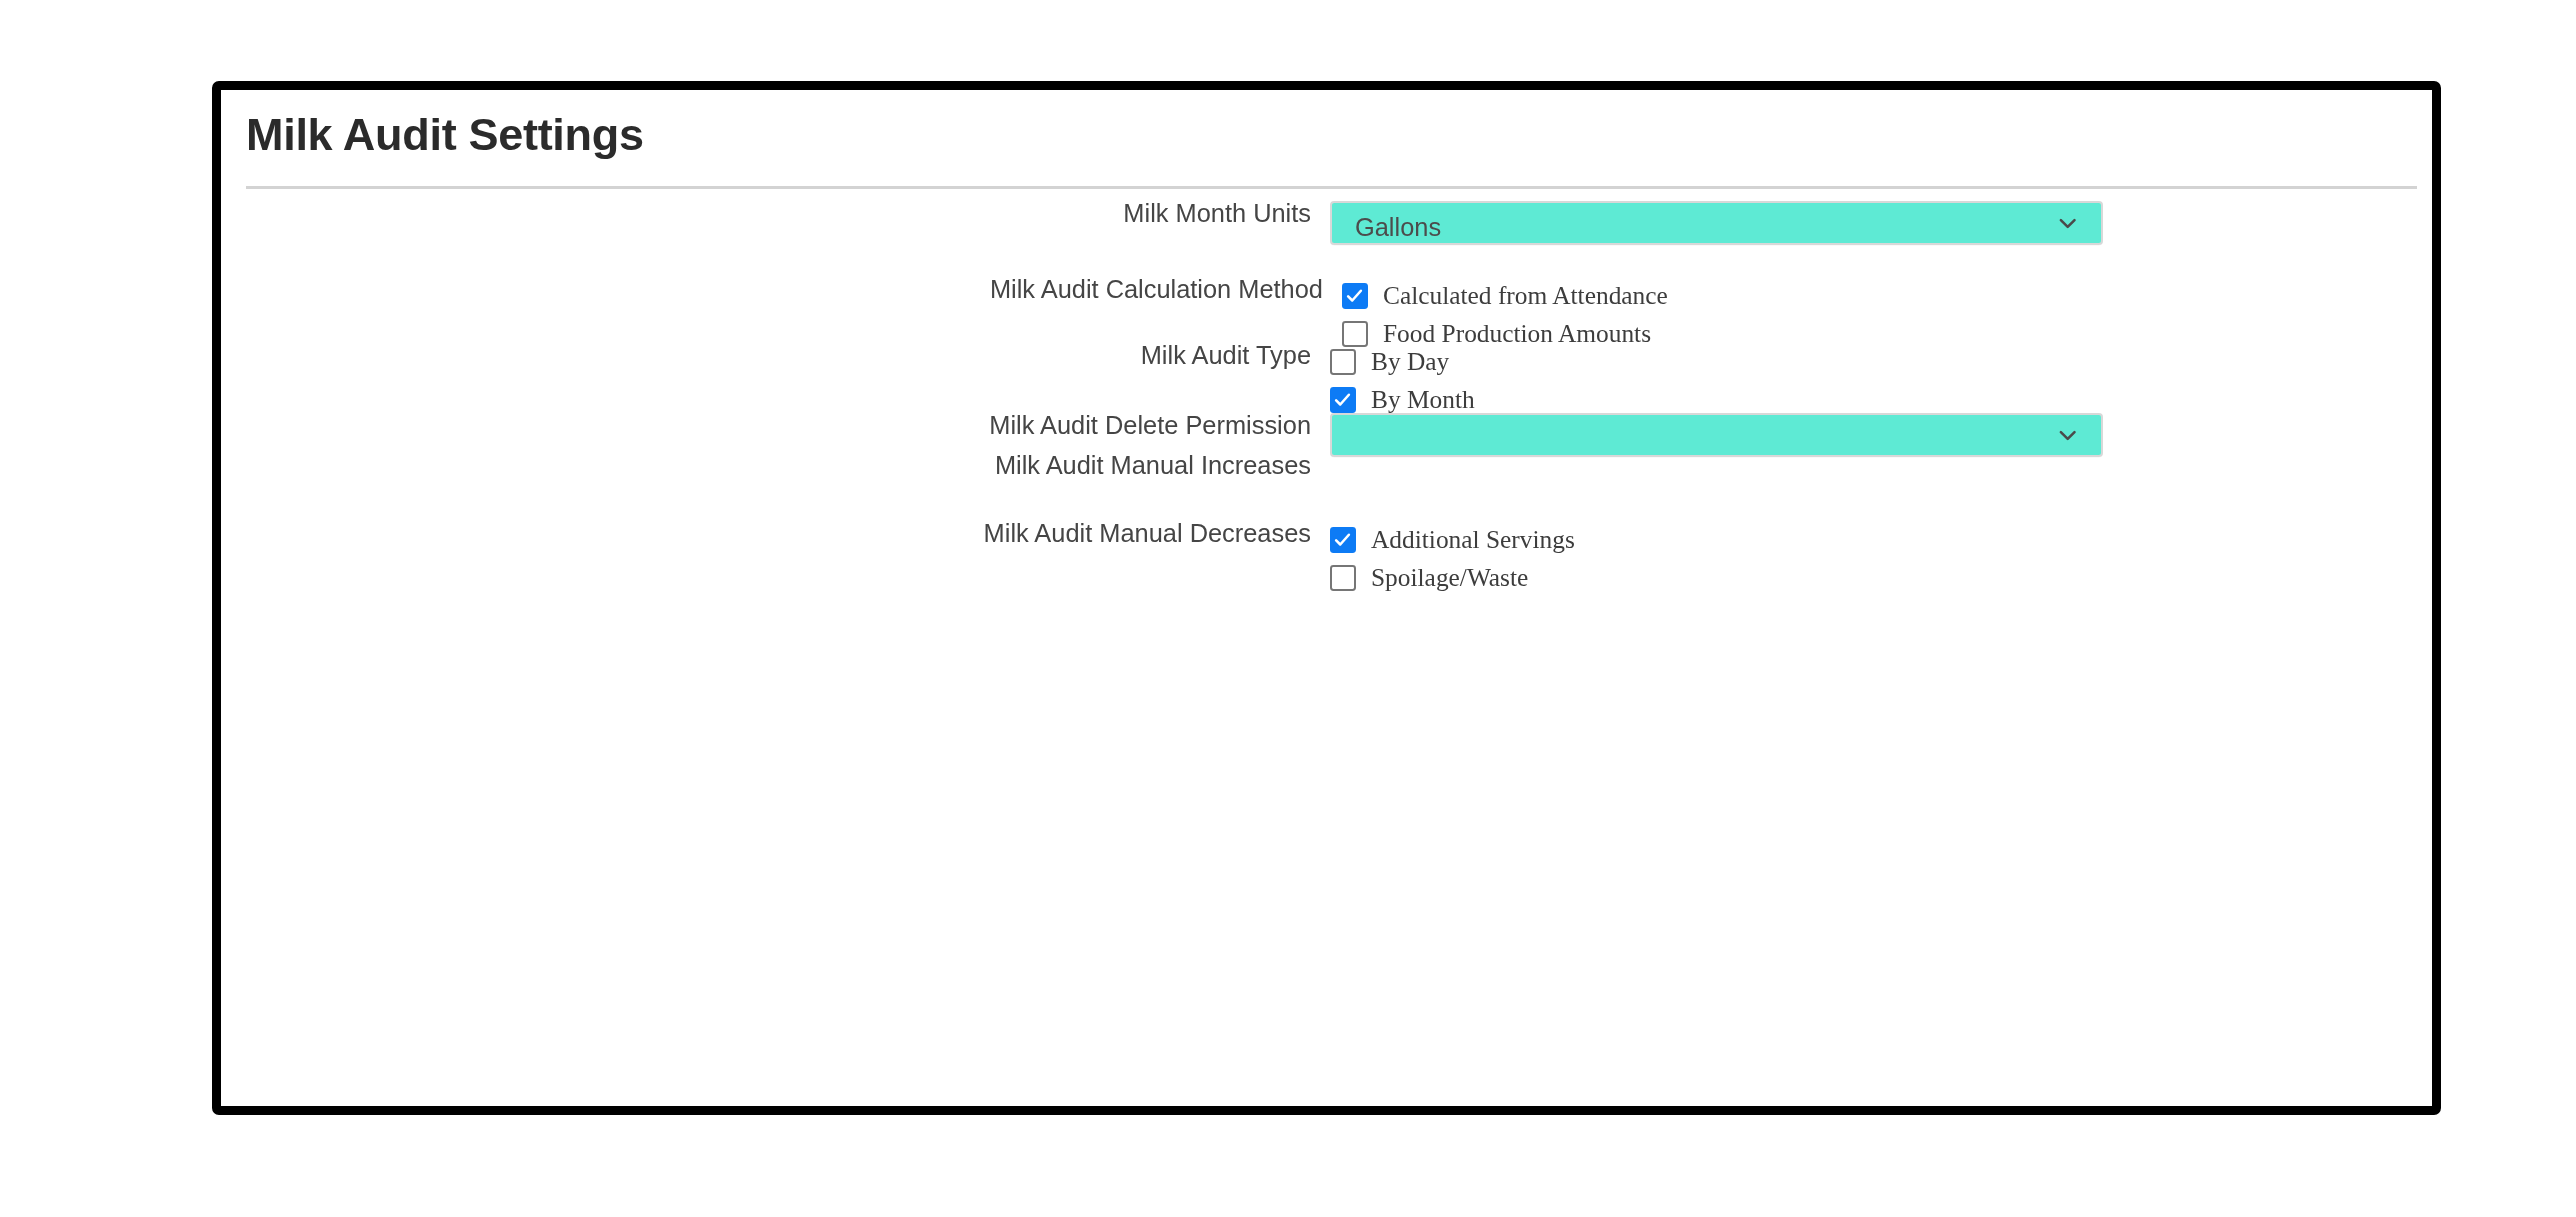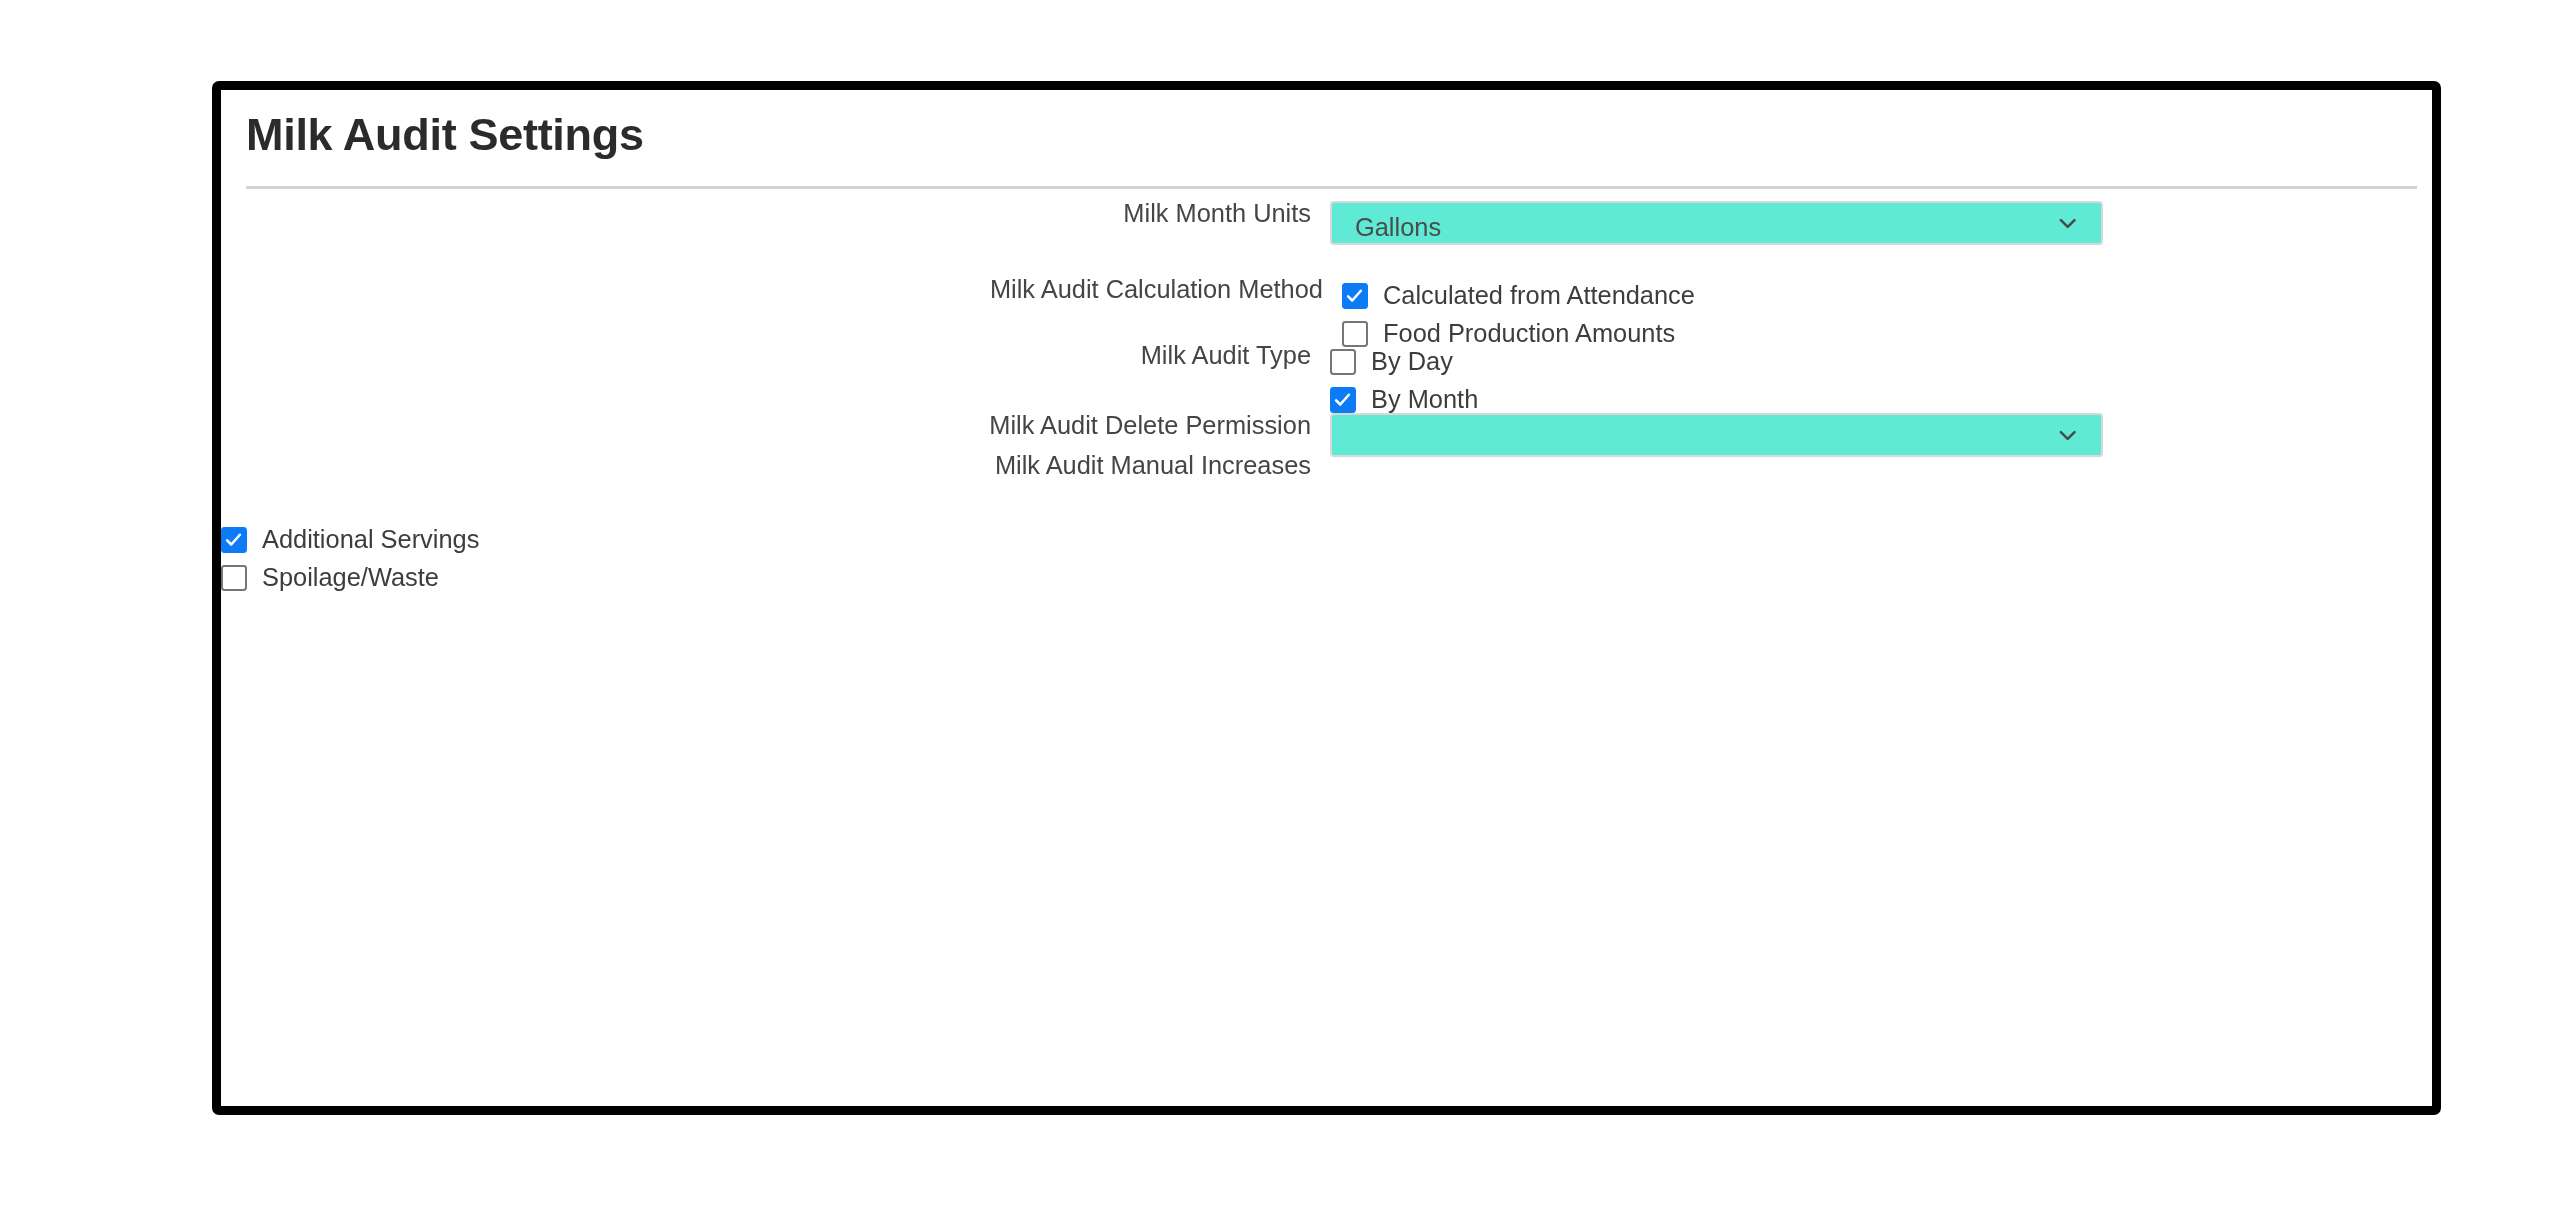--- a/index.html
+++ b/index.html
@@ -121,21 +121,21 @@
     right: 22px;
     top: 50%;
     transform: translateY(-50%);
     width: 23.4px;
     height: 23.4px;
     display: block;
   }
   .chevron-icon svg { display: block; }
 
   
-  .checkbox-group { display: block; }
+  .checkbox-group { display: block; font-family: Liberation Serif, serif; }
 
   .checkbox-item {
     display: flex;
     align-items: center;
     height: 38px;
   }
 
   .checkbox-box {
     position: relative;
     width: 26px;
@@ -240,20 +240,21 @@
                     <path d="M5 9 L12 16 L19 9" fill="none" stroke="#4a4a4a" stroke-width="2.6" stroke-linecap="round" stroke-linejoin="round"></path>
                   </svg>
                 </span>
               </div>
             </div>
           </div>
           <div class="form-row" style="position: absolute; top: 267px; left: 0px;">
             <div class="row-label">Milk Audit Manual Increases</div>
           </div>
           <div class="form-row" style="position: absolute; top: 335px; left: 0px;">
+            <div class="row-label">Milk Audit Manual Decreases</div>
             <div class="row-field">
               <div class="checkbox-group">
                 <div class="checkbox-item">
                   <span class="checkbox-box checked">
                     <svg viewBox="0 0 24 24">
                       <path d="M3.5 12.5 L9 18 L20.5 5" fill="none" stroke="#ffffff" stroke-width="3.4" stroke-linecap="round" stroke-linejoin="round"></path>
                     </svg>
                   </span>
                   <span class="checkbox-label">Additional Servings</span>
                 </div>

